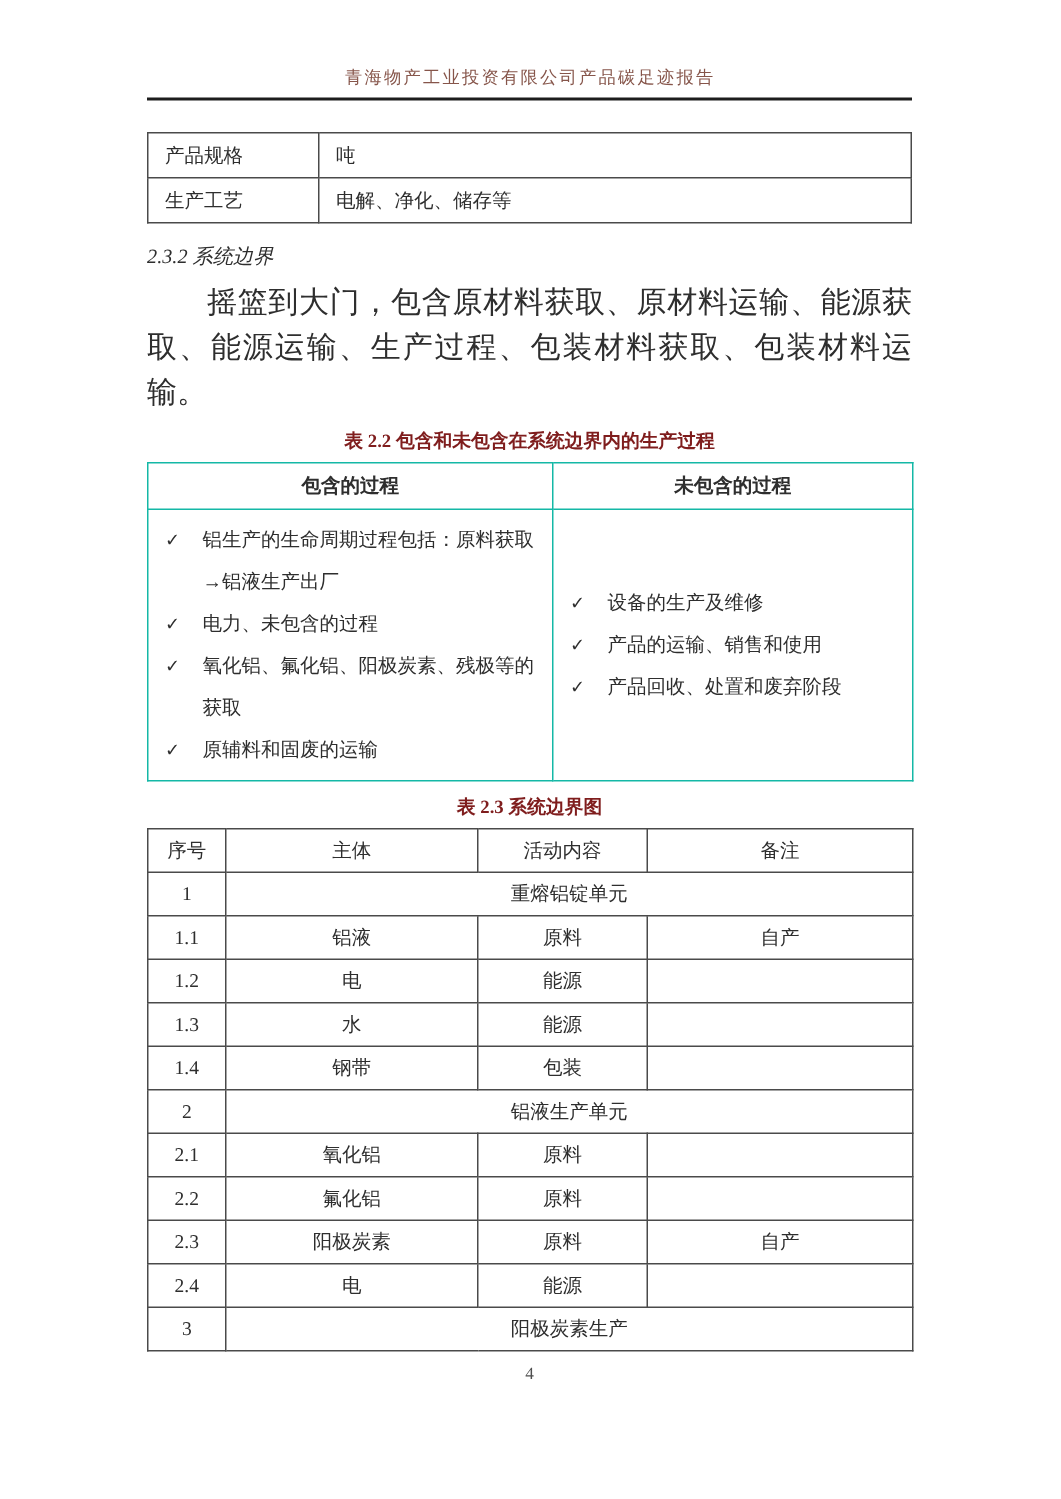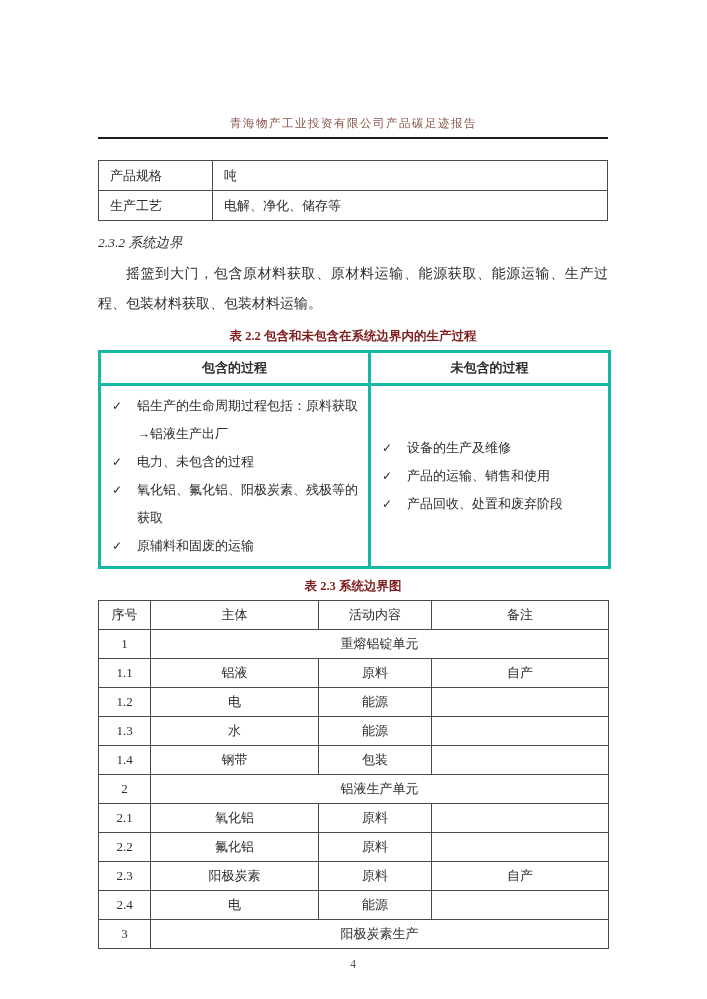--- a/index.html
+++ b/index.html
@@ -6,26 +6,25 @@
   body {
     width:707px; height:999px;
     font-family:"Liberation Serif","DejaVu Serif",serif;
     color:#2e2e2e;
     -webkit-font-smoothing:antialiased;
   }
   .page { position:relative; width:707px; height:999px; background:#ffffff; overflow:hidden; }
 
   
   .header-title {
-    padding-top:68px;
+    padding-top:44px;
     text-align:center;
     font-size:11.5px;
     letter-spacing:1.5px;
     color:#86554a;
-    margin-top:48px;
   }
   .header-rule {
     width:510px; margin:6px 0 0 98px;
     border-bottom:2px solid #1d1d1d;
     height:0;
   }
 
   .content { margin-left:98px; width:510px; }
 
   
@@ -37,38 +36,38 @@
     font-size:13px;
     padding:0 0 0 11px;
     vertical-align:middle;
   }
   .spec-table td.spec-label { width:102px; }
 
   
   .section-heading { margin-top:13px; font-size:13.5px;font-style:italic; }
   .para {
     margin:7px 0 0 0;
-    font-size:14px;
+    font-size:20px;
     line-height:30px;
     text-indent:2em;
     text-align:justify;
   }
 
   
   .caption {
     margin-top:9px;
     text-align:center;
     font-weight:bold;
     font-size:12.5px;
     color:#7f1d1d;
   }
 
   
   .t22 { width:510px; margin-top:5px; table-layout:fixed; }
-  .t22 th, .t22 td { border:3px solid #14b8a6; }
+  .t22 th, .t22 td { border:1px solid #14b8a6; }
   .t22 th {
     height:28px; font-size:13px; font-weight:bold; text-align:center;
   }
   .t22 col.c-incl { width:270px; }
   .t22 col.c-excl { width:240px; }
   .t22 td { vertical-align:middle; padding:6px 4px 6px 0; }
   .chk-item {
     position:relative;
     padding-left:36px;
     line-height:28px;

